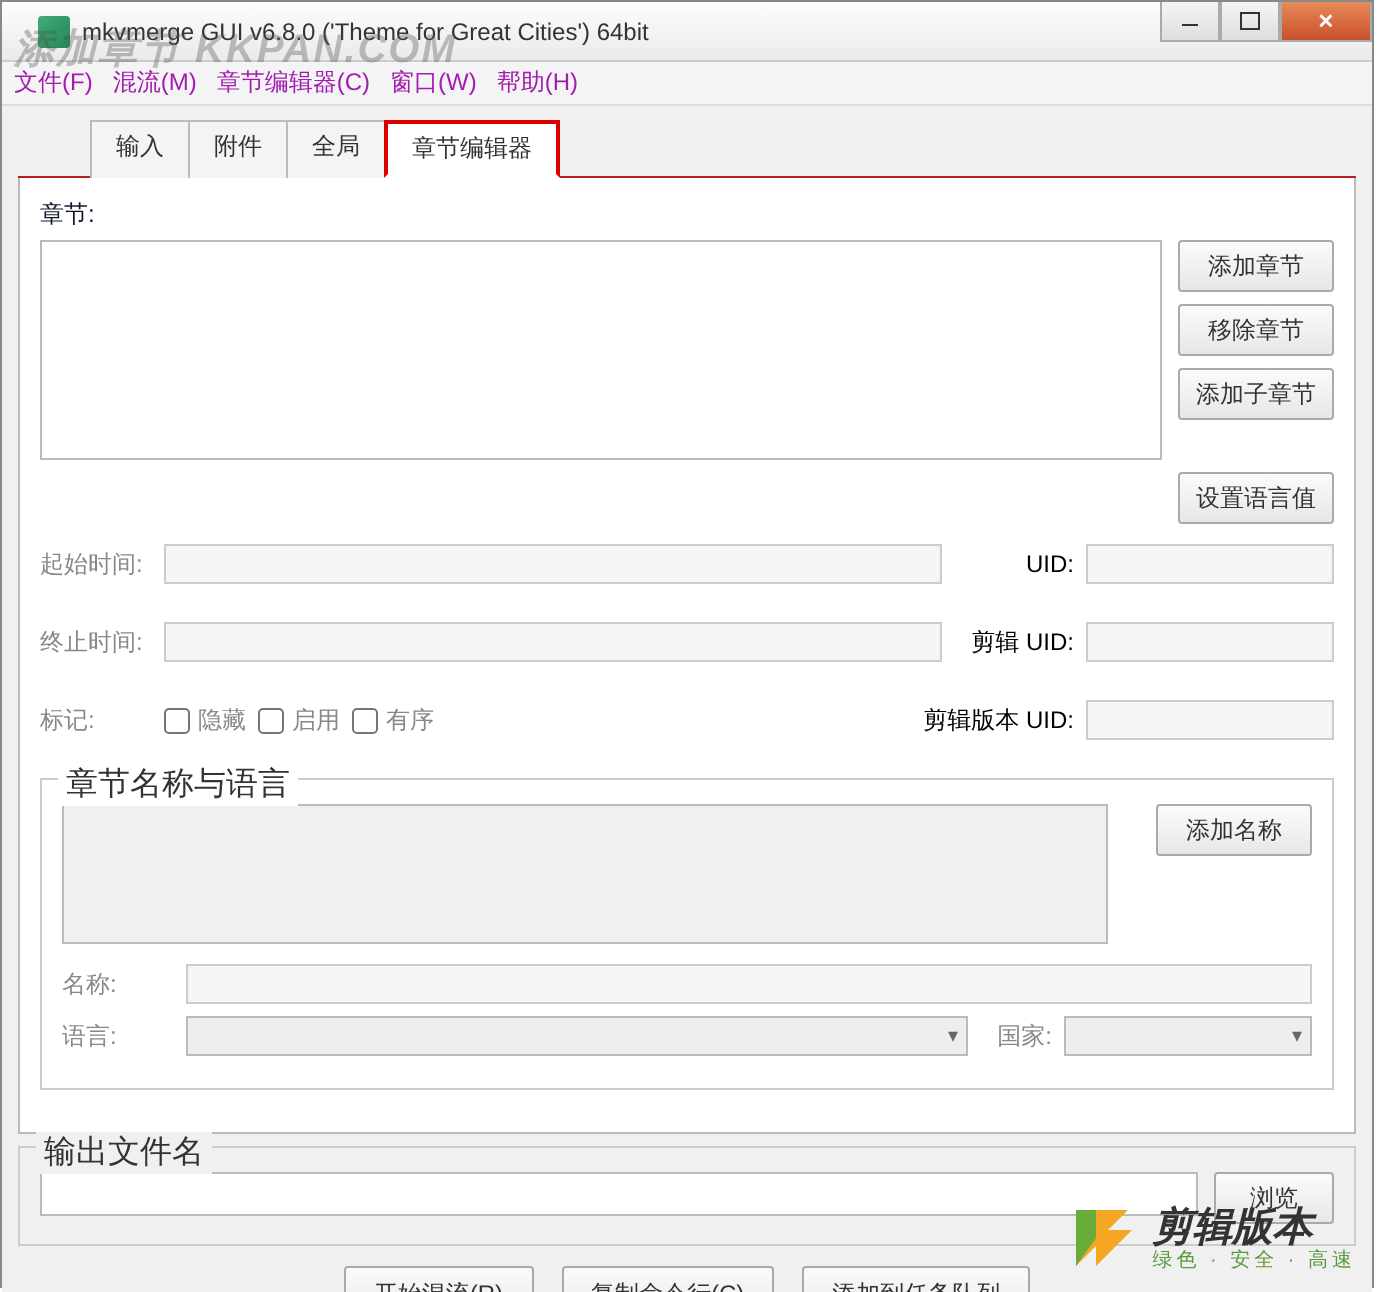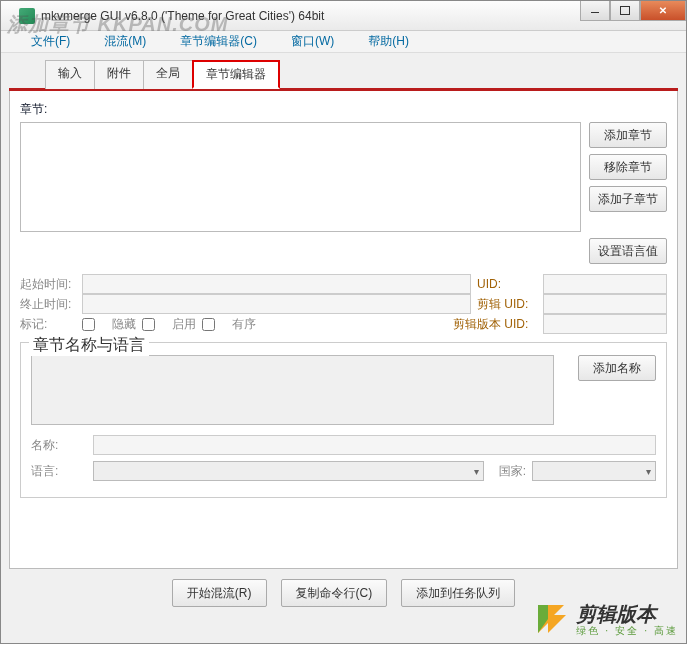--- a/index.html
+++ b/index.html
@@ -70,28 +70,28 @@
     }
     .menubar {
       height: 22px;
       background: #f4f4f4;
       border-bottom: 1px solid #ddd;
       display: flex;
       align-items: center;
       padding-left: 6px;
       gap: 10px;
     }
-    .menu-item { color: #0369a1; cursor: default; margin-left: 24px; }
+    .menu-item { color: #a21caf; cursor: default; }
     .content {
       padding: 6px 8px 8px 8px;
       background: #f0f0f0;
     }
     .tabs {
       display: flex;
-      border-bottom: 3px solid #b91c1c;
+      border-bottom: 1px solid #b91c1c;
       position: relative;
       padding-left: 36px;
     }
     .tab {
       padding: 4px 12px;
       background: #f4f4f4;
       border: 1px solid #bbb;
       border-bottom: none;
       margin-right: -1px;
       position: relative;
@@ -144,23 +144,23 @@
     .set-lang-row { display:flex; justify-content:flex-end; margin: 6px 0 10px 0; }
     .input-text {
       flex: 1;
       height: 20px;
       background: #f5f5f5;
       border: 1px solid #ccc;
       padding: 0 4px;
       font-size: 12px;
     }
     .input-small { width: 124px; flex: none; }
-    .fields-grid .row { margin-bottom: 0; }
+    .fields-grid .row { margin-bottom: 19px; }
     .checkbox {
-      display: inline-flex; align-items: center; gap: 17px;
+      display: inline-flex; align-items: center; gap: 4px;
       color: #888; font-size: 12px;
     }
     .checkbox input { width: 13px; height: 13px; }
     .groupbox {
       border: 1px solid #ccc;
       padding: 12px 10px 10px 10px;
       margin-top: 8px;
       position: relative;
     }
     .groupbox-title {
@@ -213,21 +213,21 @@
       z-index: 60;
     }
     .logo-k {
       width: 36px; height: 36px;
       position: relative;
     }
     .logo-k svg { width:36px; height:36px; }
     .logo-text { display:flex; flex-direction:column; line-height:1.1;}
     .logo-main { font-size: 20px; font-weight: bold; font-style: italic; color: #333;}
     .logo-sub { font-size: 10px; color: #5a9a3a; letter-spacing: 2px;}
-    .uid-label { color:#a16207; min-width:60px; text-align:left; }
+    .uid-label { color:#000000; min-width:60px; text-align:right; }
   </style>
 </head>
 <body>
 
 <div class="window">
   <div class="titlebar">
     <div class="title-icon"></div>
     <div class="title-text">mkvmerge GUI v6.8.0 ('Theme for Great Cities') 64bit</div>
     <div class="win-controls">
       <div class="win-btn">
@@ -325,20 +325,27 @@
         <div class="row">
           <span class="label">语言:</span>
           <div class="select"></div>
           <span class="label" style="min-width:36px;text-align:right">国家:</span>
           <div class="select" style="flex:0 0 124px"></div>
         </div>
       </div>
 
     </div>
 
+    <div class="groupbox output-group" style="background:#f0f0f0">
+      <div class="groupbox-title" style="background:#f0f0f0">输出文件名</div>
+      <div class="output-body">
+        <div class="output-input"></div>
+        <div class="btn" style="width:60px">浏览</div>
+      </div>
+    </div>
 
     <div class="bottom-buttons">
       <div class="btn btn-wide">开始混流(R)</div>
       <div class="btn btn-wide">复制命令行(C)</div>
       <div class="btn btn-wide">添加到任务队列</div>
     </div>
   </div>
 
   <div class="footer-logo">
     <div class="logo-k">

